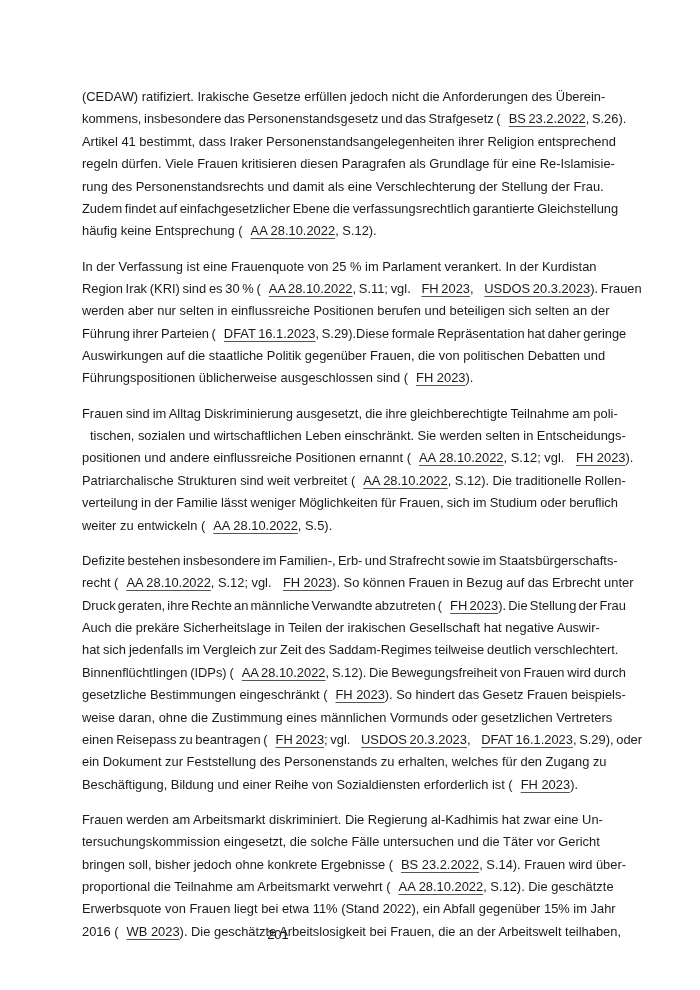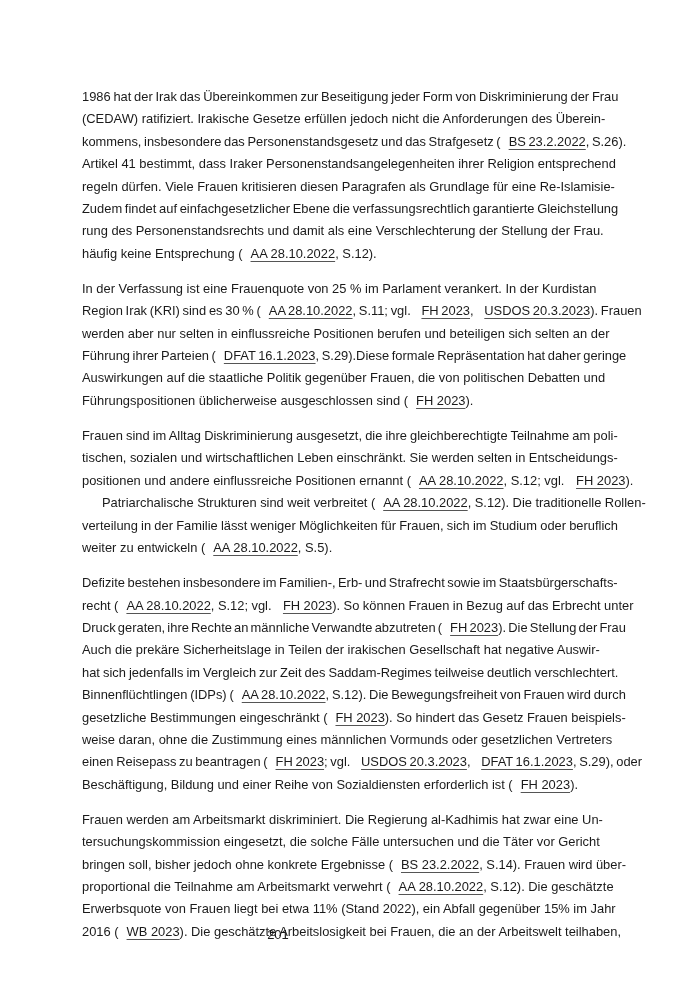--- a/index.html
+++ b/index.html
@@ -28,55 +28,55 @@
     position: absolute; left: 0; width: 556px; top: 927px; text-align: center;
     font-family: "Liberation Sans", sans-serif; font-size: 13px; color: #1a1a1a;
   }
 </style>
 </head>
 <body>
 
 <div class="page">
   <div class="text-block" id="text-block">
       <div class="para">
-        <span class="line" style="white-space: nowrap; word-spacing: -0.846154px; text-align: left; text-align-last: left;"><span>1986 hat der Irak das Übereinkommen zur Beseitigung jeder Form von Diskriminierung der Frau</span></span>
         <span class="line" style="white-space: nowrap; word-spacing: 0px; text-align: left; text-align-last: left;"><span>(CEDAW) ratifiziert. Irakische Gesetze erfüllen jedoch nicht die Anforderungen des Überein-</span></span>
         <span class="line" style="white-space: nowrap; word-spacing: -1px; text-align: left; text-align-last: left;"><span>kommens, insbesondere das Personenstandsgesetz und das Strafgesetz (</span><span class="cite">BS 23.2.2022</span><span>, S.26).</span></span>
         <span class="line" style="white-space: nowrap; word-spacing: 0px; text-align: left; text-align-last: left;"><span>Artikel 41 bestimmt, dass Iraker Personenstandsangelegenheiten ihrer Religion entsprechend</span></span>
         <span class="line" style="white-space: nowrap; word-spacing: 0px; text-align: left; text-align-last: left;"><span>regeln dürfen. Viele Frauen kritisieren diesen Paragrafen als Grundlage für eine Re-Islamisie-</span></span>
+        <span class="line" style="white-space: nowrap; word-spacing: 0px; text-align: left; text-align-last: left;"><span>rung des Personenstandsrechts und damit als eine Verschlechterung der Stellung der Frau.</span></span>
         <span class="line" style="white-space: nowrap; word-spacing: -0.875px; text-align: left; text-align-last: left;"><span>Zudem findet auf einfachgesetzlicher Ebene die verfassungsrechtlich garantierte Gleichstellung</span></span>
-        <span class="line" style="white-space: nowrap; word-spacing: 0px; text-align: left; text-align-last: left;"><span>rung des Personenstandsrechts und damit als eine Verschlechterung der Stellung der Frau.</span></span>
         <span class="line last" style="white-space: nowrap;"><span>häufig keine Entsprechung (</span><span class="cite">AA 28.10.2022</span><span>, S.12).</span></span>
       </div>
       <div class="para">
         <span class="line" style="white-space: nowrap; word-spacing: 0px; text-align: left; text-align-last: left;"><span>In der Verfassung ist eine Frauenquote von 25 % im Parlament verankert. In der Kurdistan</span></span>
         <span class="line" style="white-space: nowrap; word-spacing: -0.866667px; text-align: left; text-align-last: left;"><span>Region Irak (KRI) sind es 30 % (</span><span class="cite">AA 28.10.2022</span><span>, S.11; vgl. </span><span class="cite">FH 2023</span><span>, </span><span class="cite">USDOS 20.3.2023</span><span>). Frauen</span></span>
         <span class="line" style="white-space: nowrap; word-spacing: 0px; text-align: left; text-align-last: left;"><span>werden aber nur selten in einflussreiche Positionen berufen und beteiligen sich selten an der</span></span>
         <span class="line" style="white-space: nowrap; word-spacing: -1px; text-align: left; text-align-last: left;"><span>Führung ihrer Parteien (</span><span class="cite">DFAT 16.1.2023</span><span>, S.29).Diese formale Repräsentation hat daher geringe</span></span>
         <span class="line" style="white-space: nowrap; word-spacing: 0px; text-align: left; text-align-last: left;"><span>Auswirkungen auf die staatliche Politik gegenüber Frauen, die von politischen Debatten und</span></span>
         <span class="line last" style="white-space: nowrap;"><span>Führungspositionen üblicherweise ausgeschlossen sind (</span><span class="cite">FH 2023</span><span>).</span></span>
       </div>
       <div class="para">
         <span class="line" style="white-space: nowrap; word-spacing: -0.454545px; text-align: center; text-align-last: left;"><span>Frauen sind im Alltag Diskriminierung ausgesetzt, die ihre gleichberechtigte Teilnahme am poli-</span></span>
-        <span class="line" style="white-space: nowrap; word-spacing: -0.1px; text-align: left; text-align-last: left;"><span>tischen, sozialen und wirtschaftlichen Leben einschränkt. Sie werden selten in Entscheidungs-</span></span>
+        <span class="line" style="white-space: nowrap; word-spacing: -0.1px; text-align: left; text-align-last: left; margin-left: 8px;"><span>tischen, sozialen und wirtschaftlichen Leben einschränkt. Sie werden selten in Entscheidungs-</span></span>
         <span class="line" style="white-space: nowrap; word-spacing: 0px; text-align: left; text-align-last: left;"><span>positionen und andere einflussreiche Positionen ernannt (</span><span class="cite">AA 28.10.2022</span><span>, S.12; vgl. </span><span class="cite">FH 2023</span><span>).</span></span>
-        <span class="line" style="white-space: nowrap; word-spacing: -0.1px; text-align: left; text-align-last: left; margin-left: 20px;"><span>Patriarchalische Strukturen sind weit verbreitet (</span><span class="cite">AA 28.10.2022</span><span>, S.12). Die traditionelle Rollen-</span></span>
+        <span class="line" style="white-space: nowrap; word-spacing: -0.1px; text-align: left; text-align-last: left;"><span>Patriarchalische Strukturen sind weit verbreitet (</span><span class="cite">AA 28.10.2022</span><span>, S.12). Die traditionelle Rollen-</span></span>
         <span class="line" style="white-space: nowrap; word-spacing: -0.384615px; text-align: left; text-align-last: left;"><span>verteilung in der Familie lässt weniger Möglichkeiten für Frauen, sich im Studium oder beruflich</span></span>
         <span class="line last" style="white-space: nowrap;"><span>weiter zu entwickeln (</span><span class="cite">AA 28.10.2022</span><span>, S.5).</span></span>
       </div>
       <div class="para">
         <span class="line" style="white-space: nowrap; word-spacing: -1.1px; text-align: left; text-align-last: left;"><span>Defizite bestehen insbesondere im Familien-, Erb- und Strafrecht sowie im Staatsbürgerschafts-</span></span>
         <span class="line" style="white-space: nowrap; word-spacing: -0.133333px; text-align: left; text-align-last: left;"><span>recht (</span><span class="cite">AA 28.10.2022</span><span>, S.12; vgl. </span><span class="cite">FH 2023</span><span>). So können Frauen in Bezug auf das Erbrecht unter</span></span>
         <span class="line" style="white-space: nowrap; word-spacing: -1.38462px; text-align: left; text-align-last: left;"><span>Druck geraten, ihre Rechte an männliche Verwandte abzutreten (</span><span class="cite">FH 2023</span><span>). Die Stellung der Frau</span></span>
         <span class="line" style="white-space: nowrap; word-spacing: 0px; text-align: left; text-align-last: left;"><span>Auch die prekäre Sicherheitslage in Teilen der irakischen Gesellschaft hat negative Auswir-</span></span>
         <span class="line" style="white-space: nowrap; word-spacing: -0.545455px; text-align: left; text-align-last: left;"><span>hat sich jedenfalls im Vergleich zur Zeit des Saddam-Regimes teilweise deutlich verschlechtert.</span></span>
         <span class="line" style="white-space: nowrap; word-spacing: -0.8px; text-align: left; text-align-last: left;"><span>Binnenflüchtlingen (IDPs) (</span><span class="cite">AA 28.10.2022</span><span>, S.12). Die Bewegungsfreiheit von Frauen wird durch</span></span>
         <span class="line" style="white-space: nowrap; word-spacing: -0.1px; text-align: left; text-align-last: left;"><span>gesetzliche Bestimmungen eingeschränkt (</span><span class="cite">FH 2023</span><span>). So hindert das Gesetz Frauen beispiels-</span></span>
         <span class="line" style="white-space: nowrap; word-spacing: 0px; text-align: left; text-align-last: left;"><span>weise daran, ohne die Zustimmung eines männlichen Vormunds oder gesetzlichen Vertreters</span></span>
         <span class="line" style="white-space: nowrap; word-spacing: -0.916667px; text-align: left; text-align-last: left;"><span>einen Reisepass zu beantragen (</span><span class="cite">FH 2023</span><span>; vgl. </span><span class="cite">USDOS 20.3.2023</span><span>, </span><span class="cite">DFAT 16.1.2023</span><span>, S.29), oder</span></span>
+        <span class="line" style="white-space: nowrap; word-spacing: 0px; text-align: left; text-align-last: left;"><span>ein Dokument zur Feststellung des Personenstands zu erhalten, welches für den Zugang zu</span></span>
         <span class="line last" style="white-space: nowrap;"><span>Beschäftigung, Bildung und einer Reihe von Sozialdiensten erforderlich ist (</span><span class="cite">FH 2023</span><span>).</span></span>
       </div>
       <div class="para">
         <span class="line" style="white-space: nowrap; word-spacing: 0px; text-align: left; text-align-last: left;"><span>Frauen werden am Arbeitsmarkt diskriminiert. Die Regierung al-Kadhimis hat zwar eine Un-</span></span>
         <span class="line" style="white-space: nowrap; word-spacing: 0px; text-align: left; text-align-last: left;"><span>tersuchungskommission eingesetzt, die solche Fälle untersuchen und die Täter vor Gericht</span></span>
         <span class="line" style="white-space: nowrap; word-spacing: 0px; text-align: left; text-align-last: left;"><span>bringen soll, bisher jedoch ohne konkrete Ergebnisse (</span><span class="cite">BS 23.2.2022</span><span>, S.14). Frauen wird über-</span></span>
         <span class="line" style="white-space: nowrap; word-spacing: 0px; text-align: left; text-align-last: left;"><span>proportional die Teilnahme am Arbeitsmarkt verwehrt (</span><span class="cite">AA 28.10.2022</span><span>, S.12). Die geschätzte</span></span>
         <span class="line" style="white-space: nowrap; word-spacing: 0px; text-align: left; text-align-last: left;"><span>Erwerbsquote von Frauen liegt bei etwa 11% (Stand 2022), ein Abfall gegenüber 15% im Jahr</span></span>
         <span class="line" style="white-space: nowrap; word-spacing: 0px; text-align: left; text-align-last: left;"><span>2016 (</span><span class="cite">WB 2023</span><span>). Die geschätzte Arbeitslosigkeit bei Frauen, die an der Arbeitswelt teilhaben,</span></span>
         <span class="line" style="white-space: nowrap; word-spacing: -0.916667px; text-align: left; text-align-last: left;"></span>

